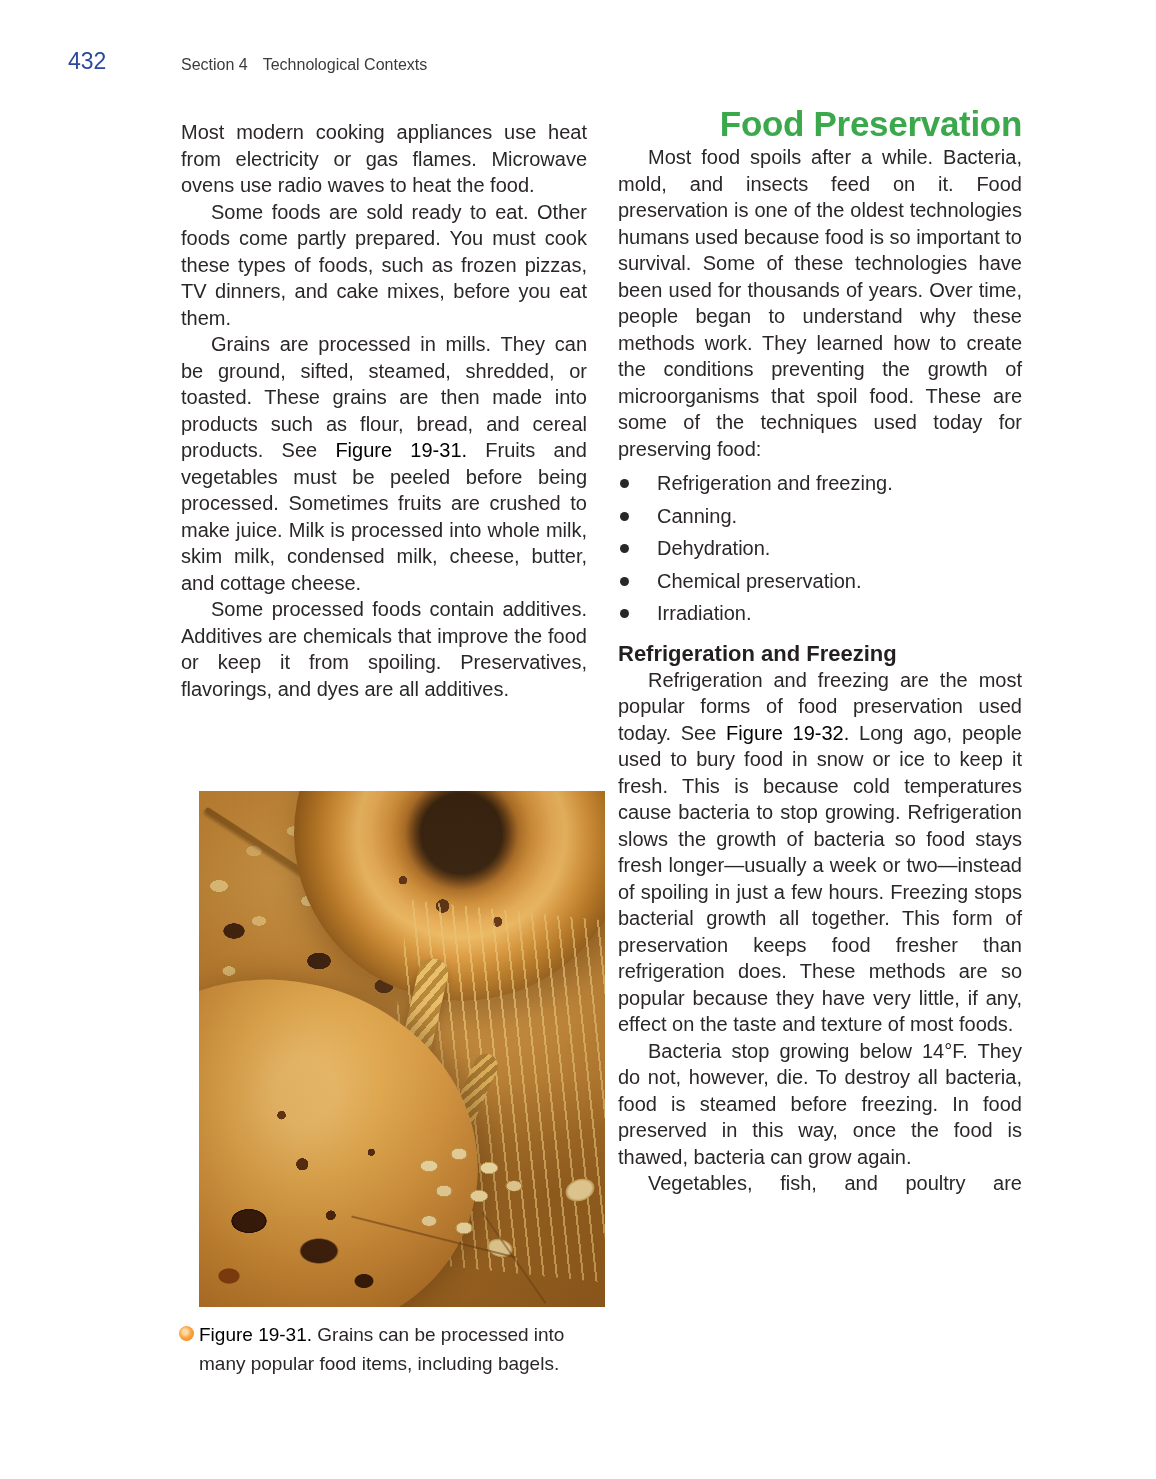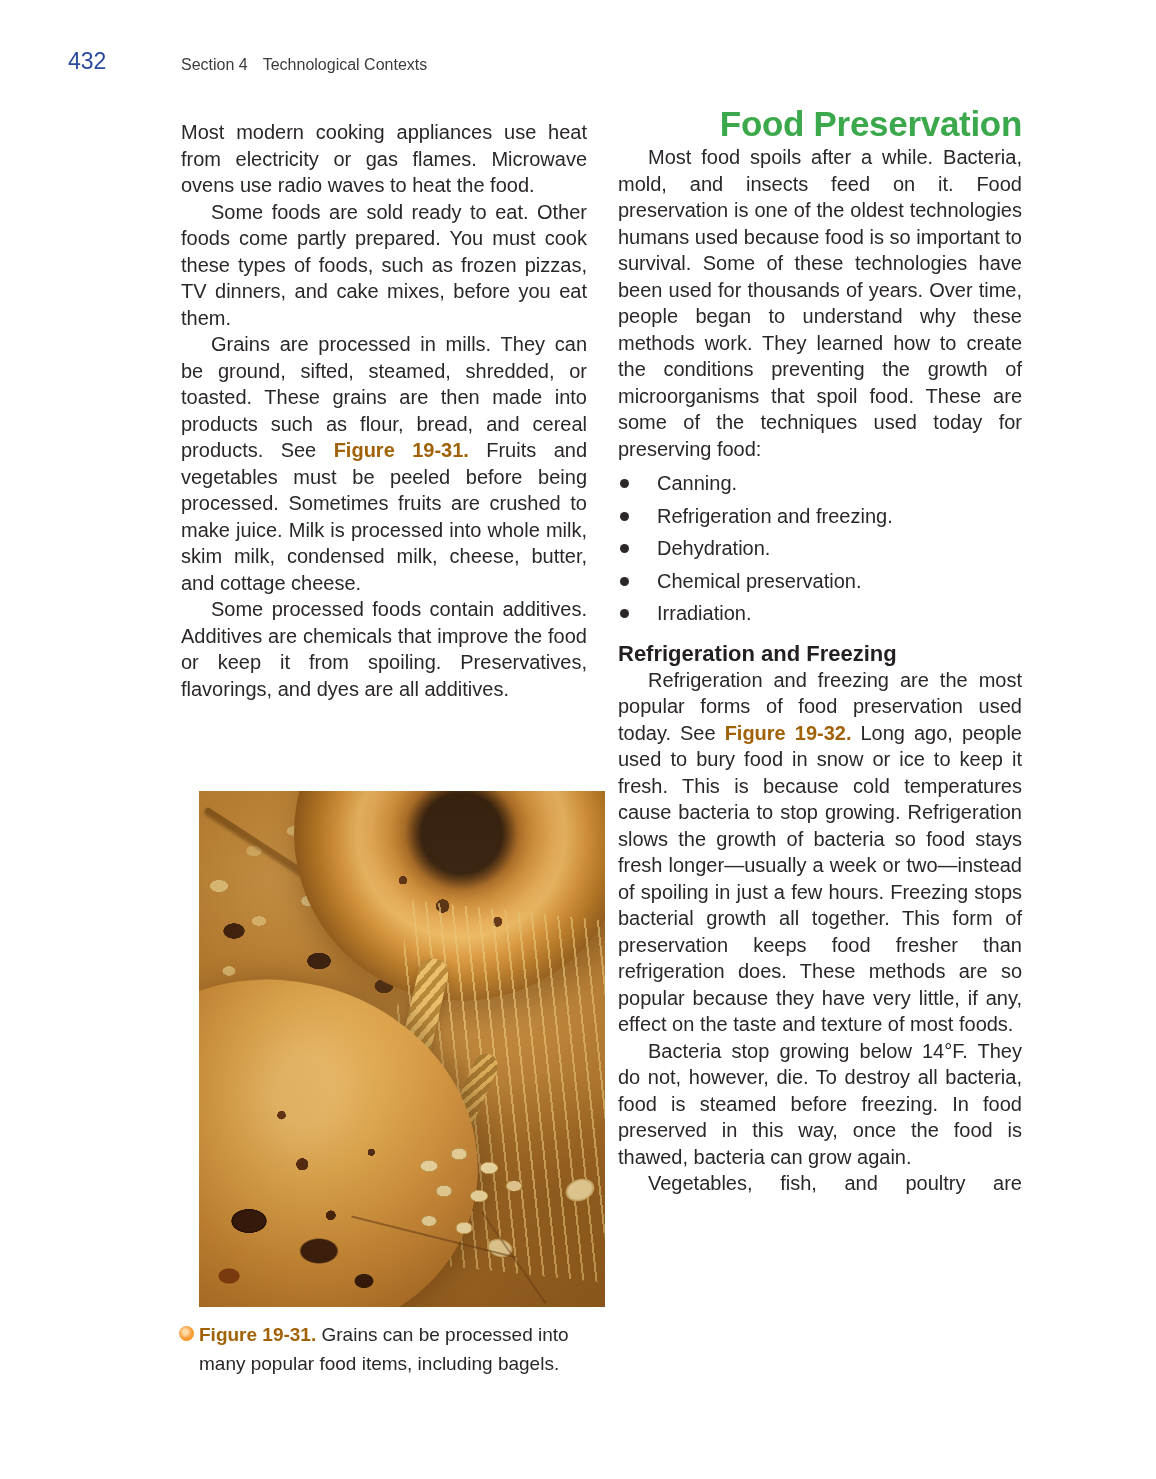--- a/index.html
+++ b/index.html
@@ -16,21 +16,21 @@
   .col { position:absolute; }
   .col-left  { left:181px; top:100px; width:406px;margin-top:19px; }
   .col-right { left:618px; top:104px; width:404px; }
 
   p.body {
     margin:0; font-size:20px; line-height:26.5px; text-align:justify;
     color:#2b2728; hyphens:auto; -webkit-hyphens:auto;
   }
   .indent { text-indent:30px; }
   .justify-last { text-align-last:justify; }
-  .figlink { color:#a16207; font-weight:700; }
+  .figlink { color:#000000; font-weight:400; }
 
   .title { margin:0; font-size:35px; line-height:40px; font-weight:700; color:#3aa84b; letter-spacing:-0.3px;text-align:right; }
   .first { margin-top:12px; }
 
   ul.bullets { list-style:none; margin:5px 0; padding:0; }
   ul.bullets li { position:relative; padding-left:39px; font-size:20px; line-height:32.5px; color:#2b2728; }
   .dot { position:absolute; left:2px; top:12px; width:9px; height:9px; border-radius:50%; background:#2b2728; }
 
   .subhead { margin:10px 0 0 0; font-size:22px; line-height:27px; font-weight:700; color:#231f20; }
 
@@ -166,22 +166,22 @@
     </div>
     <figcaption class="caption">
       <span class="cap-dot"></span><span class="figlink">Figure 19-31.</span><span> Grains can be processed into many popular food items, including bagels.</span>
     </figcaption>
   </figure>
 
   <div class="col col-right">
     <h1 class="title">Food Preservation</h1>
     <p class="body indent first">Most food spoils after a while. Bacteria, mold, and insects feed on it. Food preservation is one of the oldest technologies humans used because food is so important to survival. Some of these technologies have been used for thousands of years. Over time, people began to understand why these methods work. They learned how to create the conditions preventing the growth of microorganisms that spoil food. These are some of the techniques used today for preserving food:</p>
     <ul class="bullets">
+      <li><span class="dot"></span><span>Refrigeration and freezing.</span></li>
       <li><span class="dot"></span><span>Canning.</span></li>
-      <li><span class="dot"></span><span>Refrigeration and freezing.</span></li>
       <li><span class="dot"></span><span>Dehydration.</span></li>
       <li><span class="dot"></span><span>Chemical preservation.</span></li>
       <li><span class="dot"></span><span>Irradiation.</span></li>
     </ul>
     <h2 class="subhead">Refrigeration and Freezing</h2>
     <p class="body indent"><span>Refrigeration and freezing are the most popular forms of food preservation used today. See </span><span class="figlink">Figure 19-32.</span><span> Long ago, people used to bury food in snow or ice to keep it fresh. This is because cold temperatures cause bacteria to stop growing. Refrigeration slows the growth of bacteria so food stays fresh longer—usually a week or two—instead of spoiling in just a few hours. Freezing stops bacterial growth all together. This form of preservation keeps food fresher than refrigeration does. These methods are so popular because they have very little, if any, effect on the taste and texture of most foods.</span></p>
     <p class="body indent">Bacteria stop growing below 14°F. They do not, however, die. To destroy all bacteria, food is steamed before freezing. In food preserved in this way, once the food is thawed, bacteria can grow again.</p>
     <p class="body indent justify-last">Vegetables, fish, and poultry are</p>
   </div>
 

